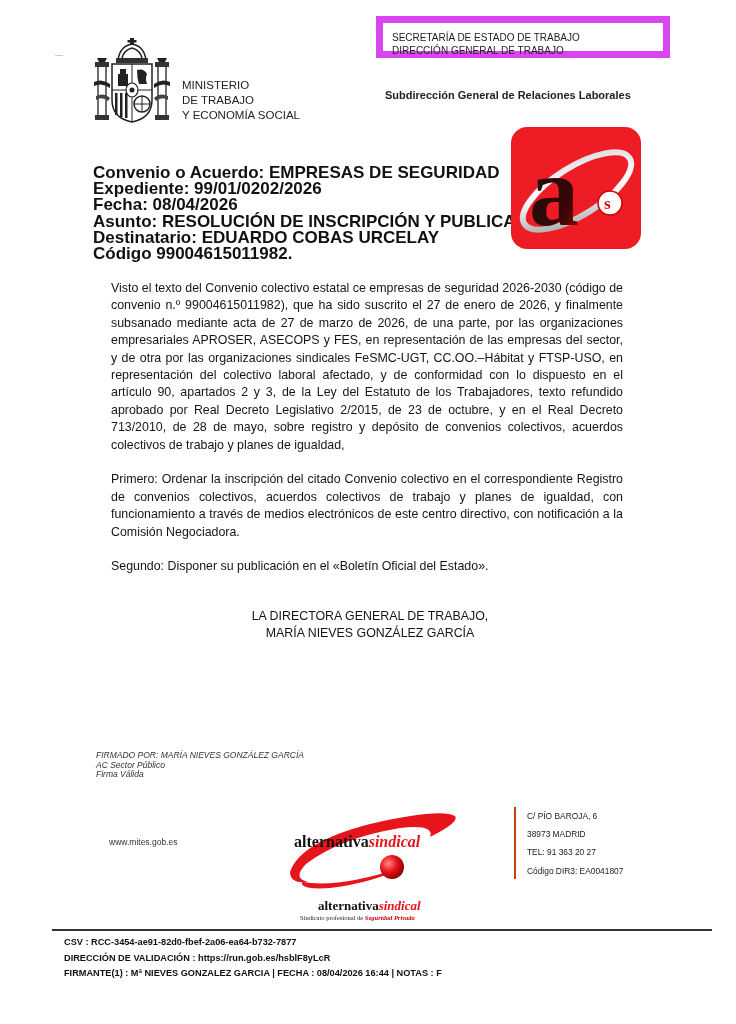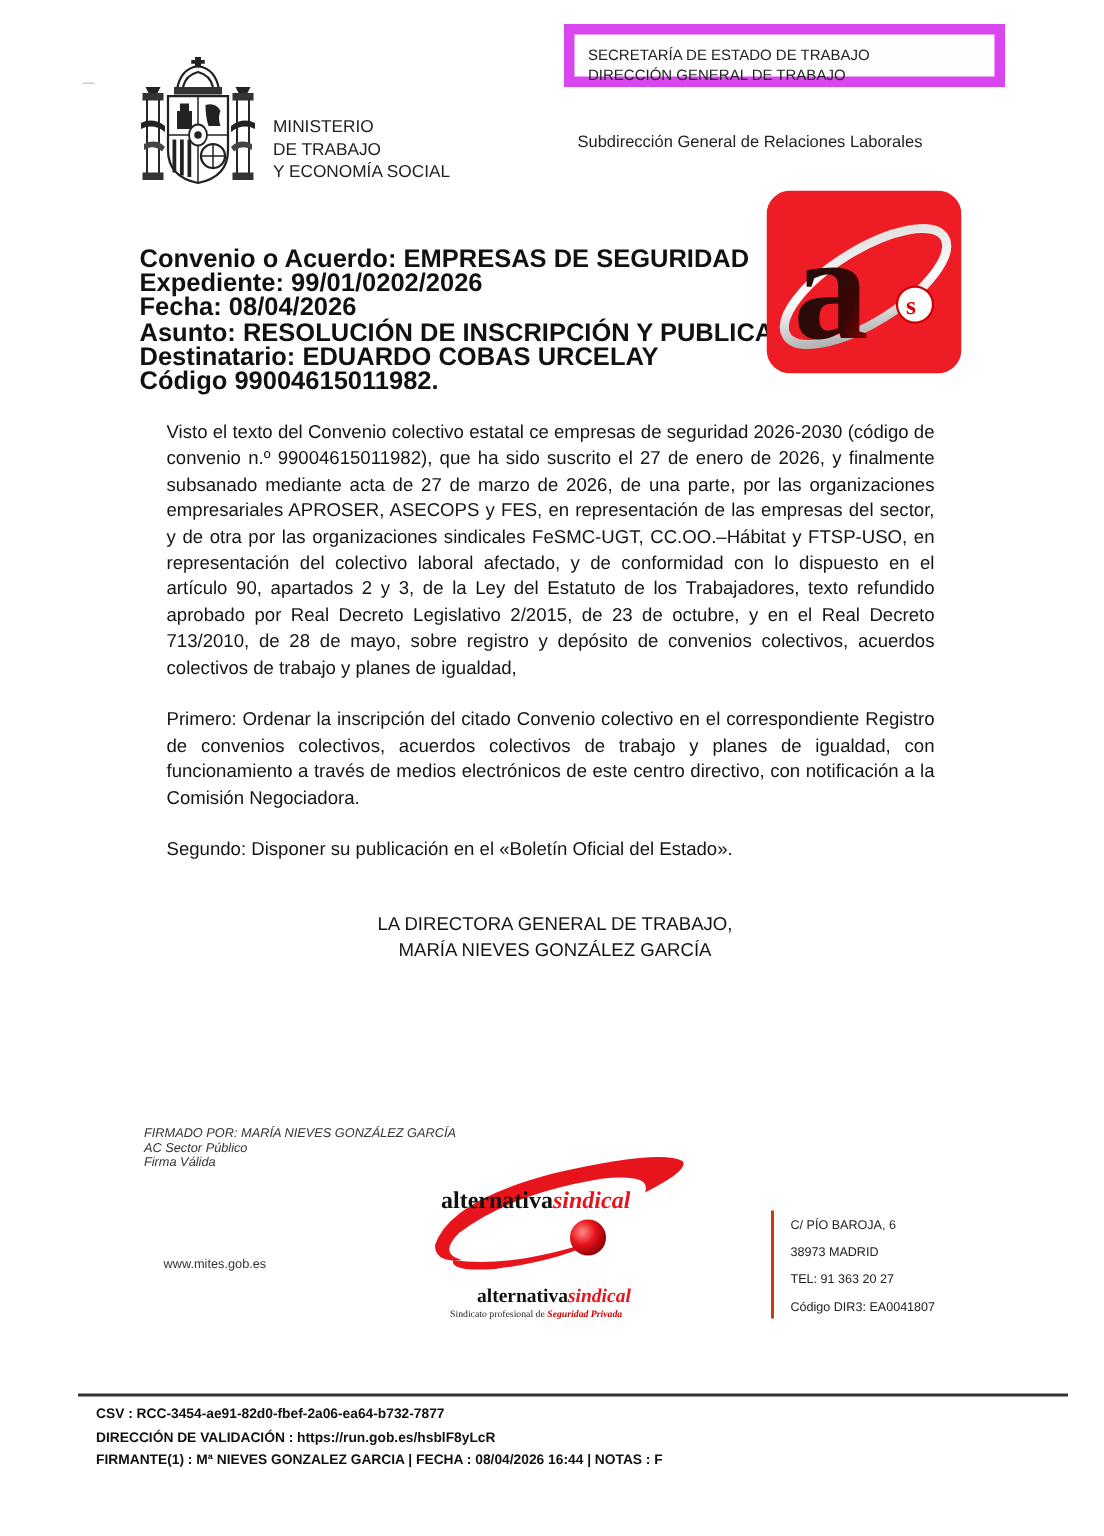--- a/index.html
+++ b/index.html
@@ -7,21 +7,21 @@
          font-family:"Liberation Sans", "DejaVu Sans", sans-serif; color:#111; }
   .abs { position:absolute; }
 
   
   .crest { left:92px; top:38px; width:80px; height:86px; }
   .ministry { left:182px; top:78px; font-size:11.5px; line-height:15px; color:#222; }
   .ministry div { white-space:nowrap; }
   .sec-box { left:376px; top:16px; width:294px; height:42px; border:7px solid #d946ef;
              box-sizing:border-box; padding:9px 0 0 9px; font-size:10px; line-height:12.5px; color:#222; }
   .sec-box div { white-space:nowrap; }
-  .subdir { left:385px; top:89px; font-size:11px; color:#222; white-space:nowrap; }
+  .subdir { left:385px; top:89px; font-size:11px; color:#222; white-space:nowrap;font-weight:bold; }
 
   
   .meta { left:93px; top:165px; font-size:17px; font-weight:bold; line-height:16.2px; color:#111; }
   .meta div { white-space:nowrap; }
 
   .as-logo { left:511px; top:127px; width:130px; height:122px; }
 
   
   .body-text { left:111px; top:280px; width:512px; font-size:12.4px; line-height:17.4px;
                text-align:justify; color:#151515; }
@@ -29,21 +29,21 @@
   .signature { left:200px; top:608px; width:340px; text-align:center; font-size:12.4px;
                line-height:17px; color:#151515; }
   .signature div { white-space:nowrap; }
 
   
   .firmado { left:96px; top:751px; font-size:8.5px; line-height:9.5px; font-style:italic; color:#333; }
   .firmado div { white-space:nowrap; }
 
   .website { left:109px; top:837px; font-size:8.5px; color:#333; }
 
-  .alt-logo { left:280px; top:760px; width:190px; height:122px; }
+  .alt-logo { left:280px; top:802px; width:190px; height:122px; }
 
   .address { left:514px; top:807px; border-left:2px solid #c2410c; padding-left:11px;
              font-size:8.4px; line-height:18.2px; color:#222; height:72px; }
   .address div { white-space:nowrap; }
 
   .footer-line { left:52px; top:929px; width:660px; height:2px; background:#333; }
   .footer { left:64px; top:935px; font-size:9.2px; font-weight:bold; line-height:15.5px; color:#111; }
   .footer div { white-space:nowrap; }
 
   .tiny-dash { left:55px; top:55px; width:8px; height:1px; background:#ccc; }

